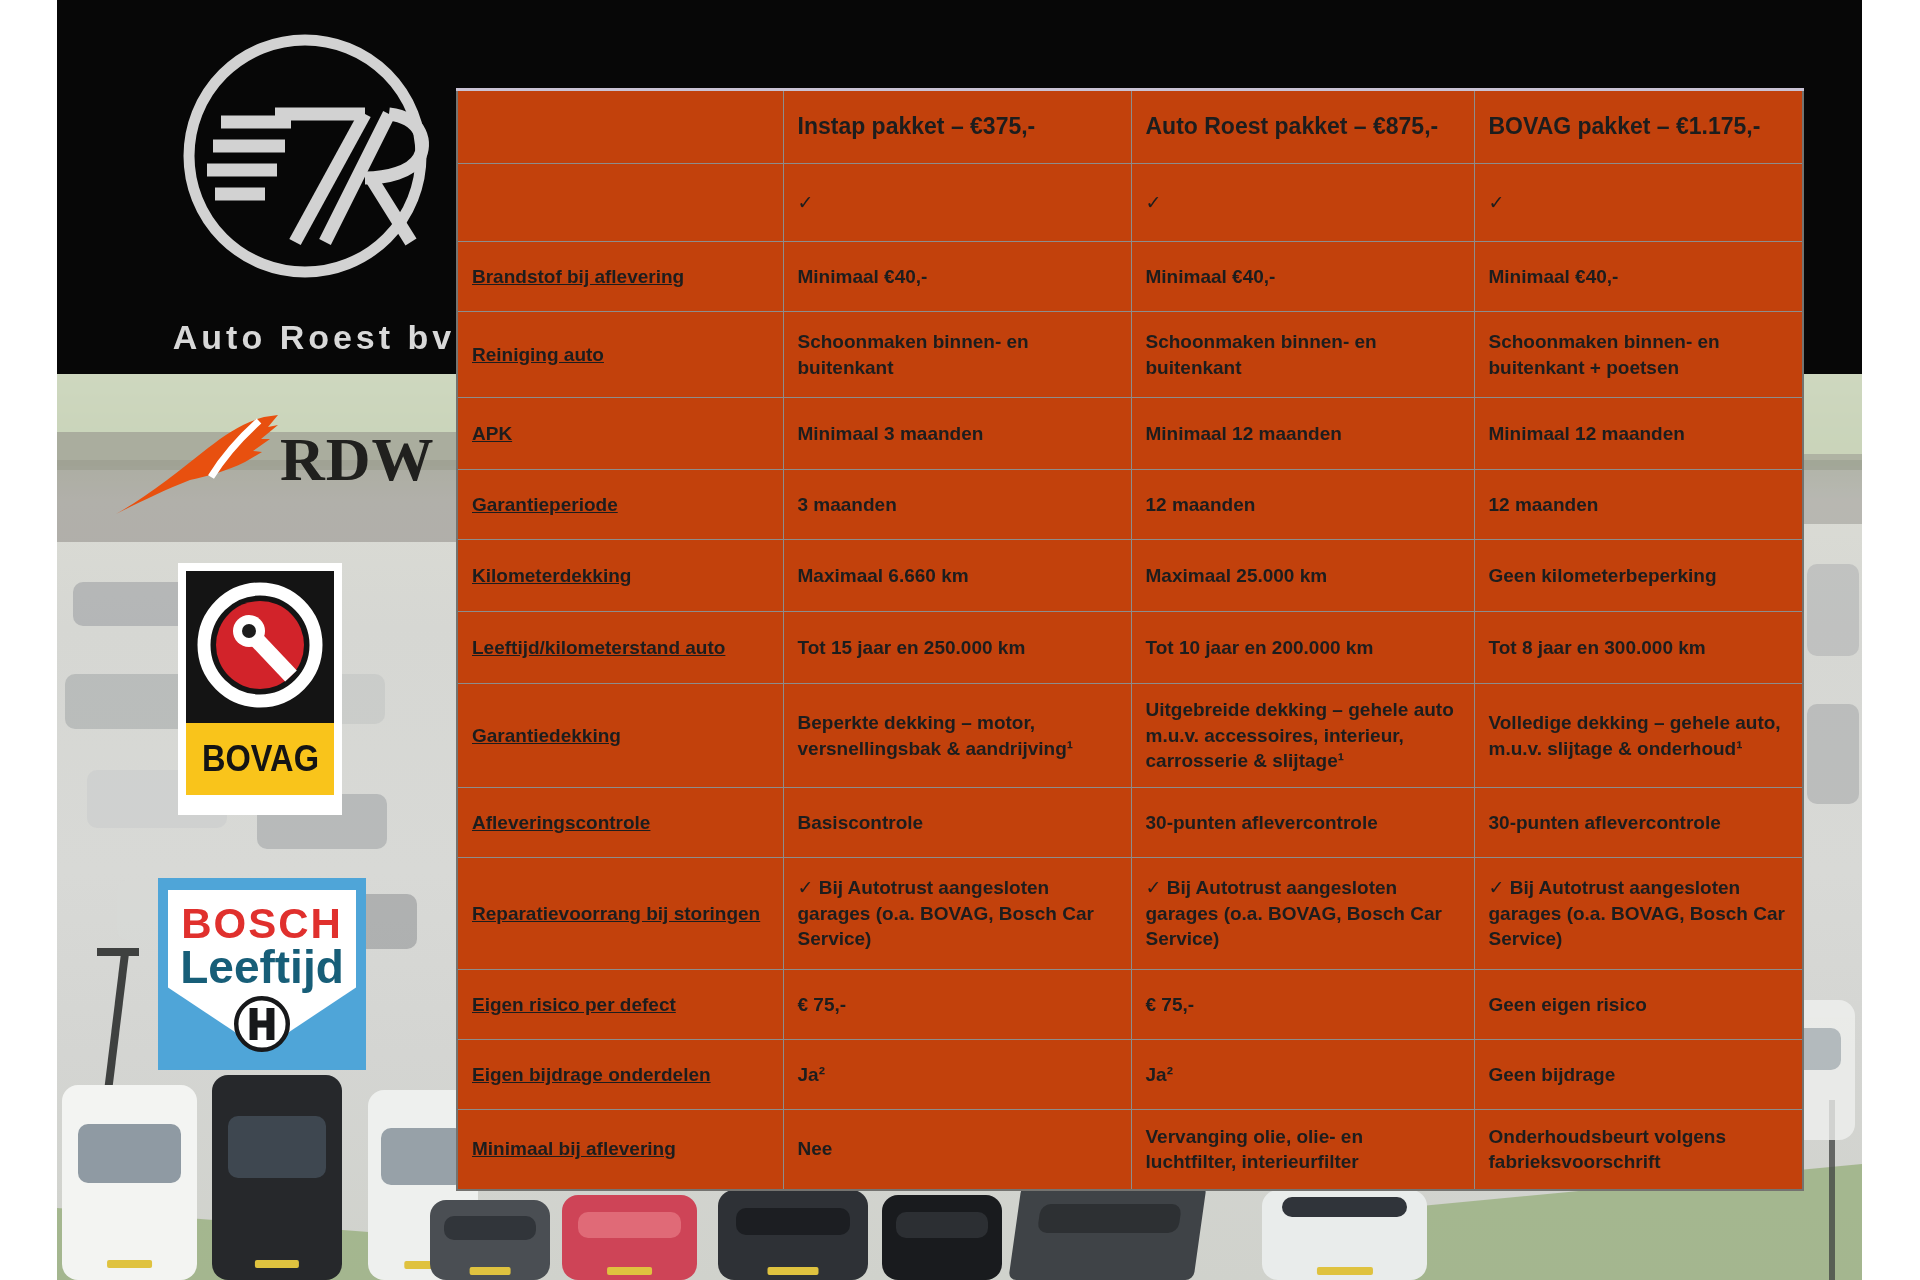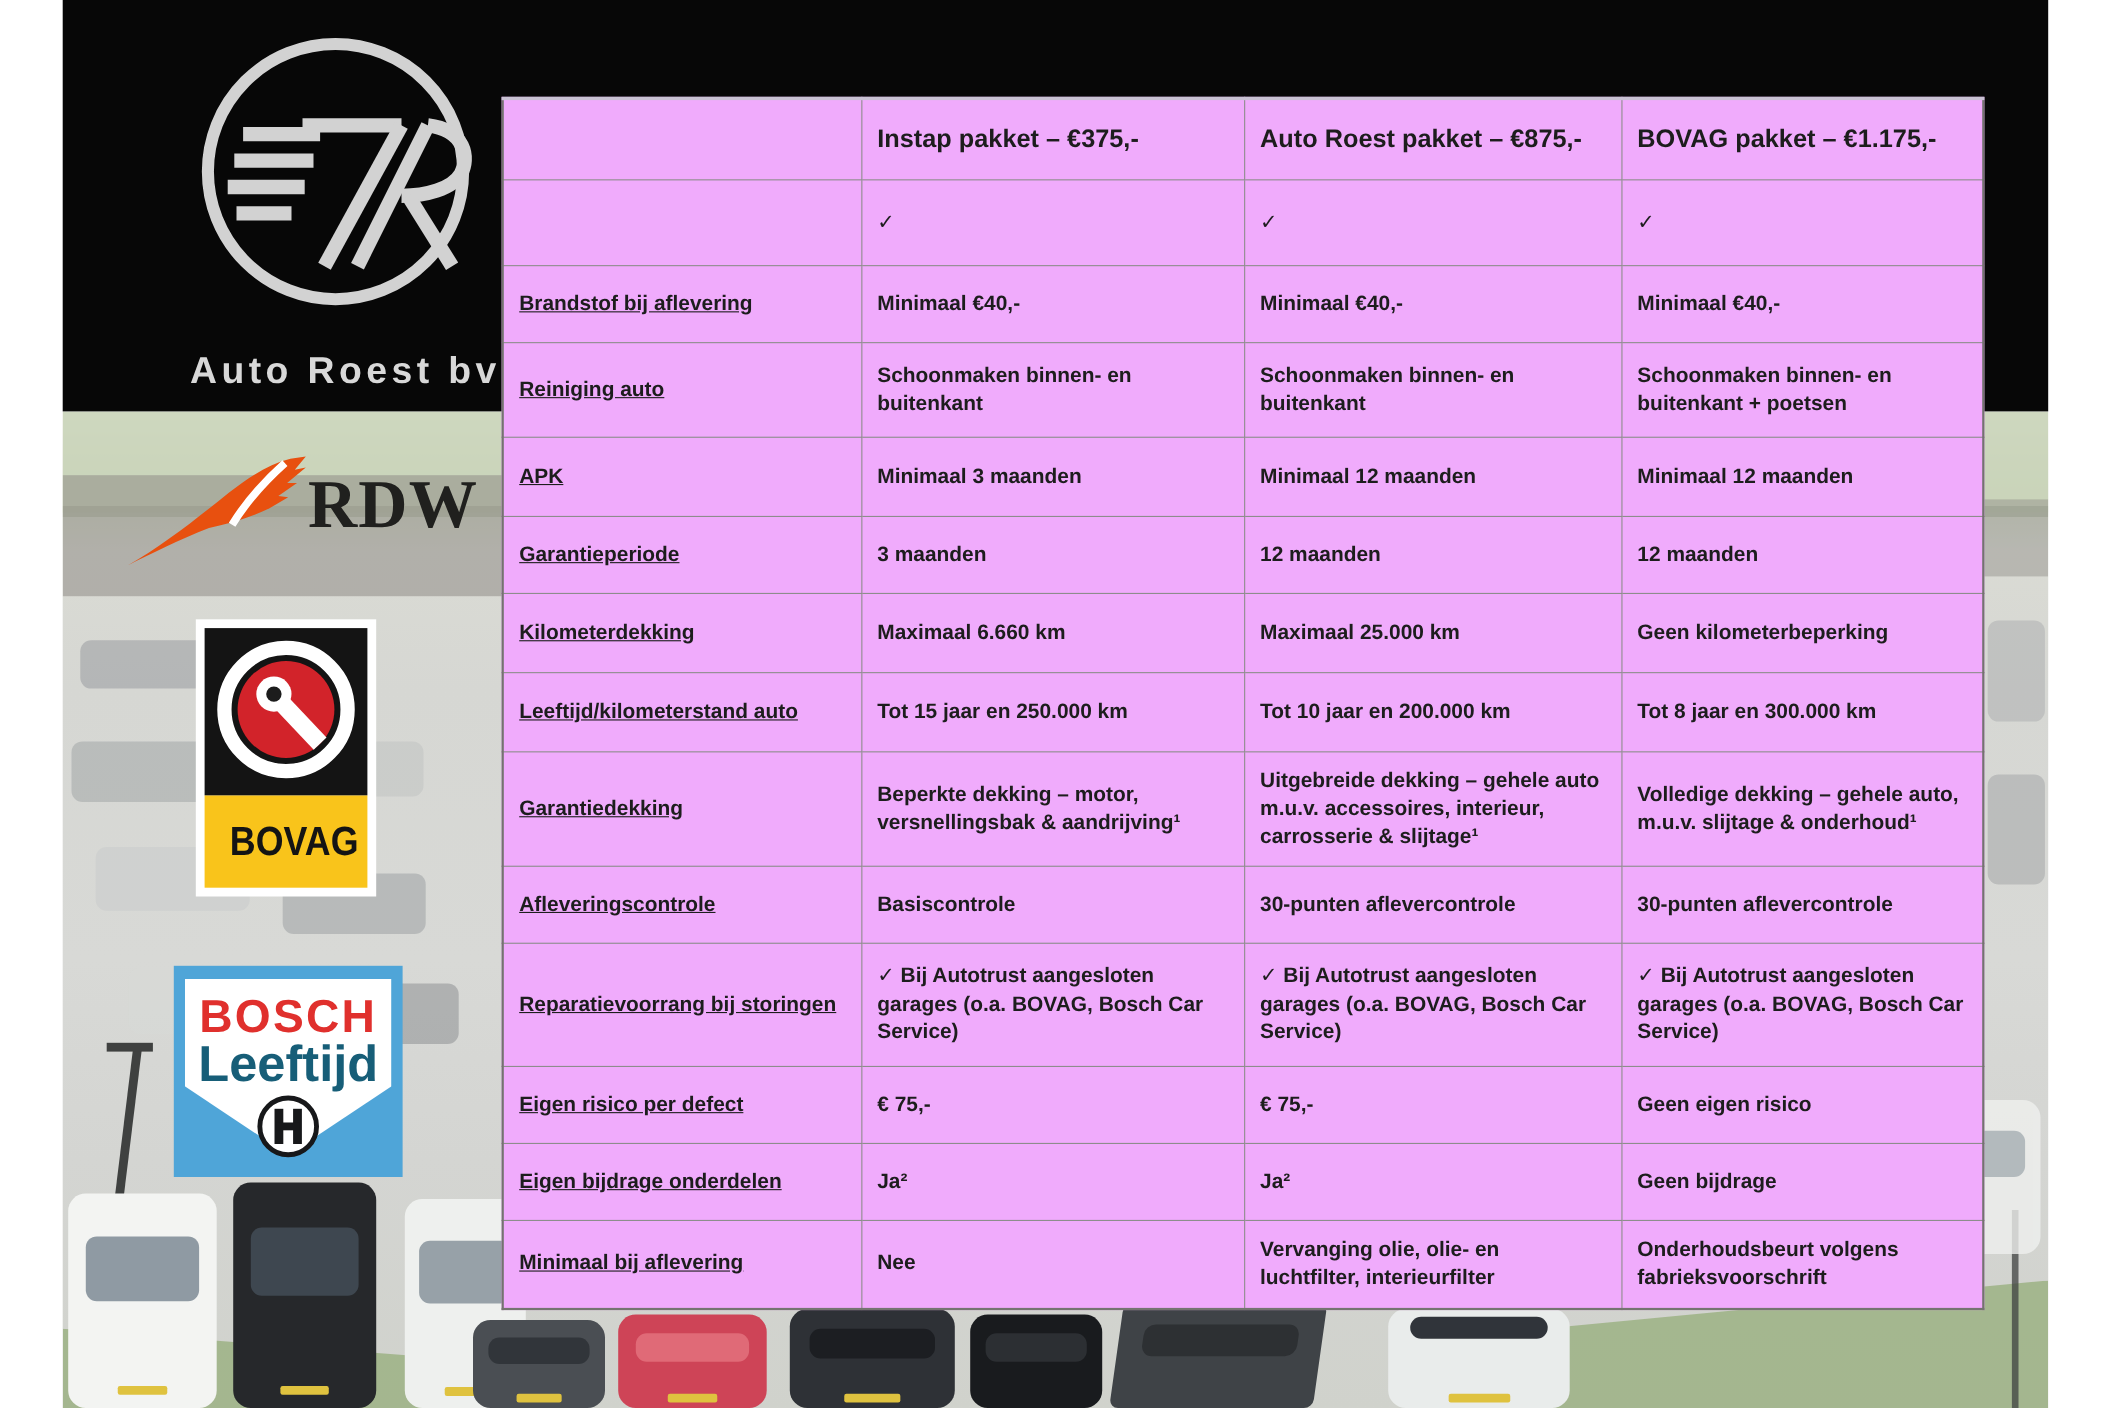--- a/index.html
+++ b/index.html
@@ -17,21 +17,21 @@
   .photo .building{position:absolute;background:#8f8c87;opacity:.55;}
   .photo .faint{position:absolute;border-radius:10px;opacity:.38;}
   .photo .grass{position:absolute;background:#9cb184;opacity:.85;}
   .photo .pole{position:absolute;background:#3f4140;}
   .car{position:absolute;border-radius:16px;}
   .car .ws{position:absolute;left:12%;right:12%;height:30%;top:20%;border-radius:10px;display:block;}
   .car .plate{position:absolute;left:50%;transform:translateX(-50%);bottom:6%;width:34%;height:8px;background:#dfc23f;border-radius:2px;display:block;}
 
   
   table.pkg{position:absolute;left:456px;top:88px;width:1346px;border-collapse:collapse;table-layout:fixed;
-            background:#f0abfc;border:2px solid #747370;border-top:3px solid #c9c2d4;}
+            background:#c2410c;border:2px solid #747370;border-top:3px solid #c9c2d4;}
   table.pkg td,table.pkg th{border:1px solid #8d8d8c;vertical-align:middle;text-align:left;
             padding:6px 16px 6px 14px;color:#1d1d1d;font-weight:700;line-height:1.35;}
   table.pkg th{font-size:23px;}
   table.pkg td{font-size:19px;}
   td.lbl{font-size:20px;text-decoration:underline;}
   tr.rh-a{height:74px;}  tr.rh-b{height:78px;}  tr.rh-c{height:70px;}
   tr.rh-d{height:86px;}  tr.rh-e{height:72px;}  tr.rh-f{height:104px;}
   tr.rh-g{height:112px;} tr.rh-h{height:80px;}
 
   
@@ -43,21 +43,21 @@
   .rdw{position:absolute;left:112px;top:408px;width:310px;height:112px;}
   .rdw svg{position:absolute;left:0;top:4px;}
   .rdw .word{position:absolute;left:168px;top:16px;font-family:"Liberation Serif","DejaVu Serif",serif;
              font-weight:700;font-size:62px;color:#20201e;letter-spacing:1px;}
 
   
   .bovag{position:absolute;left:178px;top:563px;width:164px;height:252px;background:#ffffff;
          box-sizing:border-box;padding:8px;}
   .bovag .top{position:relative;width:100%;height:152px;background:#141414;}
   .bovag .top svg{position:absolute;left:0;top:2px;}
-  .bovag .bottom{width:100%;height:84px;background:var(--bovag-yellow,#f9c41b);display:flex;align-items:center;justify-content:flex-end;}
+  .bovag .bottom{width:100%;height:72px;background:var(--bovag-yellow,#f9c41b);display:flex;align-items:center;justify-content:center;}
   .bovag .word{font-size:37px;font-weight:700;color:#141414;letter-spacing:0px;transform:scaleX(.88);transform-origin:center;}
 
   
   .bosch{position:absolute;left:158px;top:878px;width:208px;height:192px;background:var(--bosch-blue,#4fa5d8);}
   .bosch .shield{position:absolute;left:10px;right:10px;top:12px;bottom:6px;background:#ffffff;
                  clip-path:polygon(0 0,100% 0,100% 56%,50% 92%,0 56%);}
   .bosch .l1{position:absolute;left:0;width:100%;top:22px;text-align:center;color:var(--bosch-red,#e0302d);
              font-size:42px;font-weight:800;letter-spacing:2px;}
   .bosch .l2{position:absolute;left:0;width:100%;top:62px;text-align:center;color:var(--bosch-teal,#175e78);
              font-size:46px;font-weight:700;}

